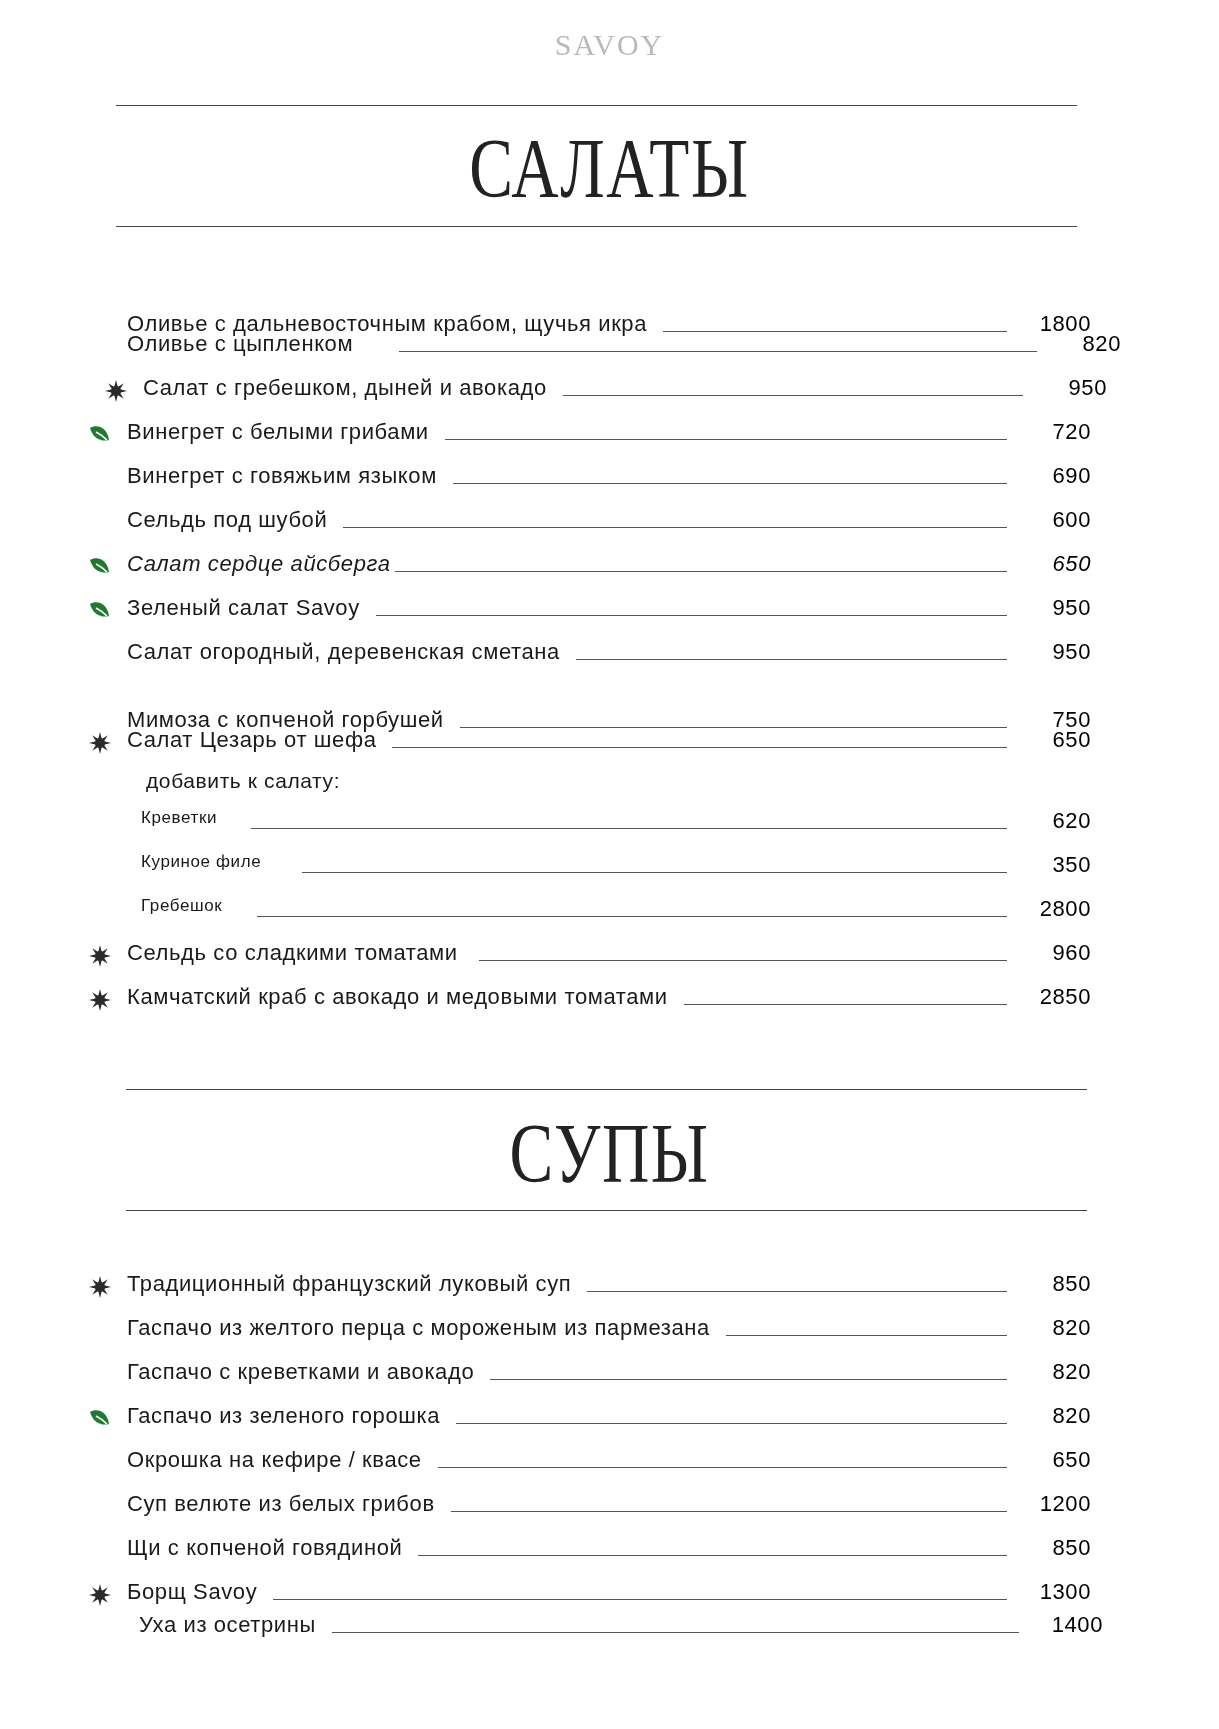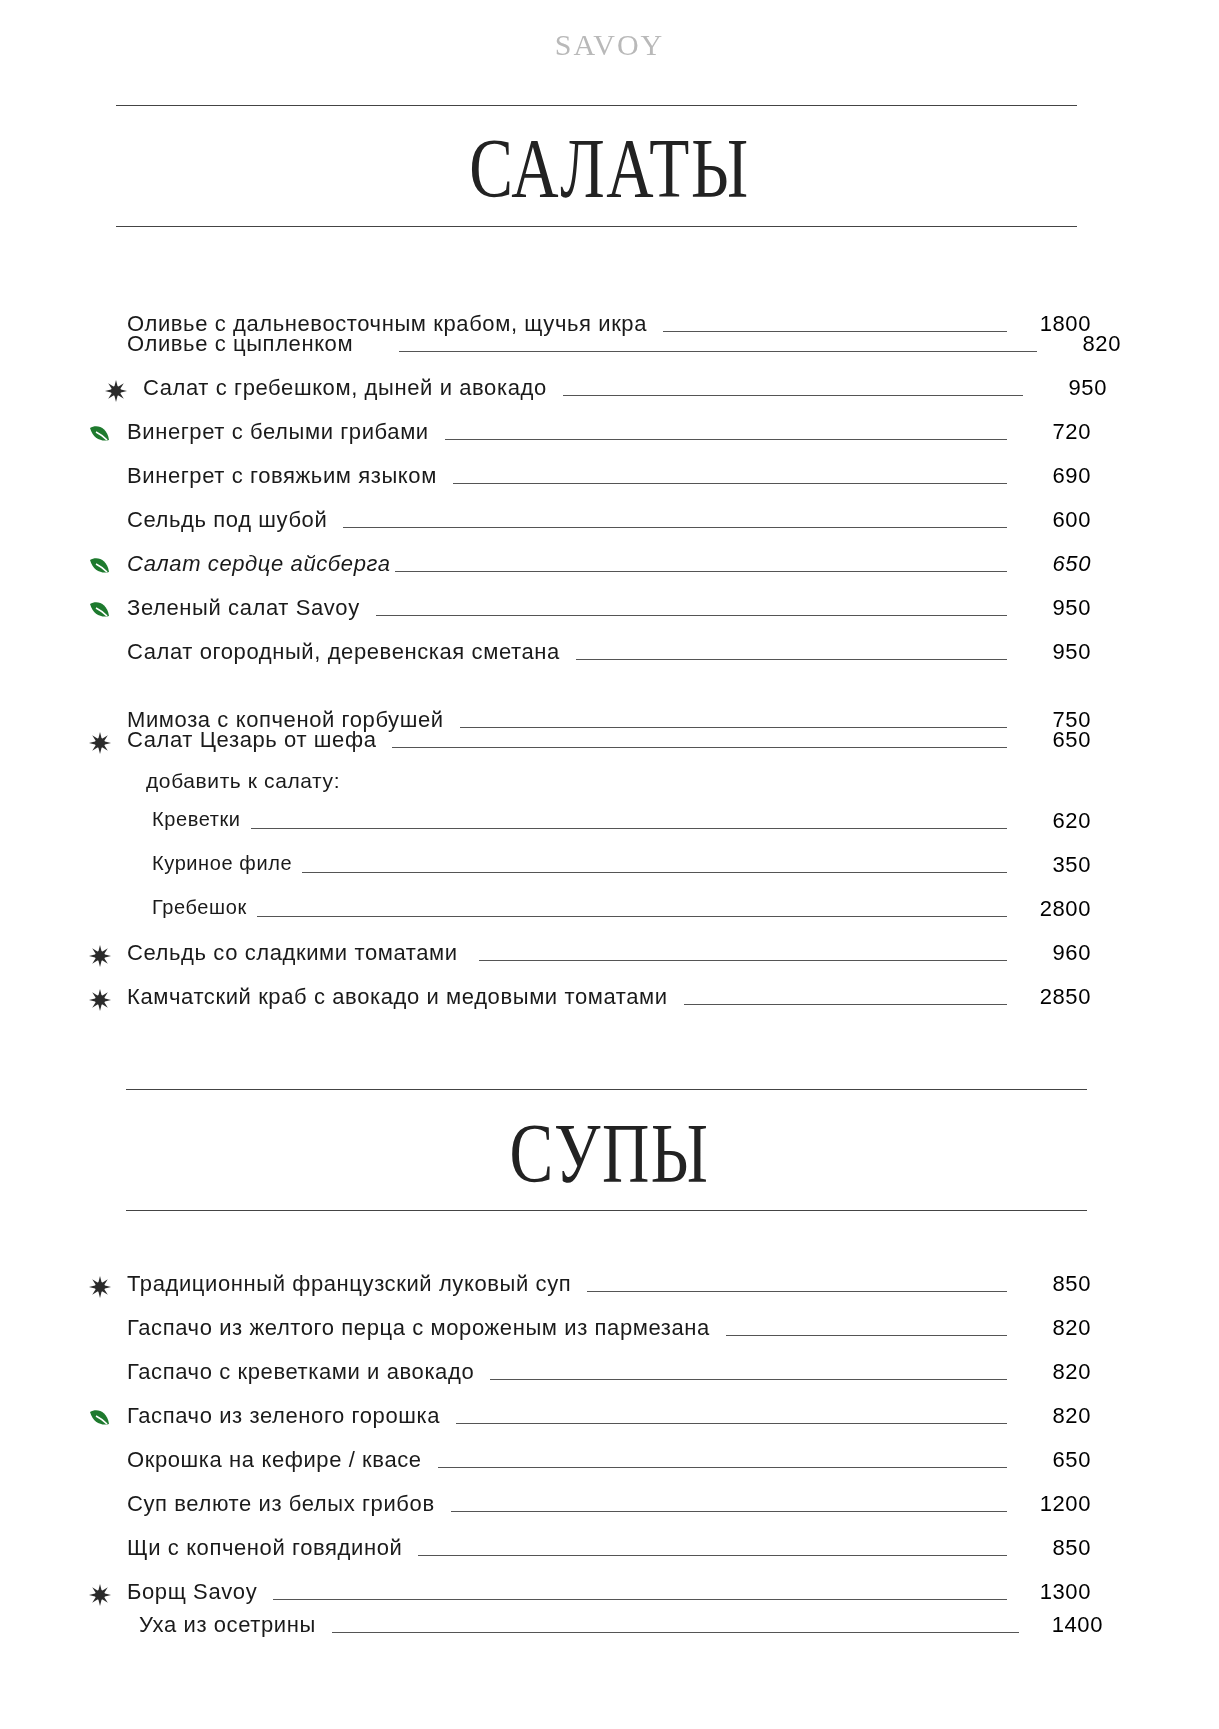--- a/index.html
+++ b/index.html
@@ -3,21 +3,21 @@
 <meta charset="utf-8">
 <style>
   html, body { margin: 0; padding: 0; background: #ffffff; }
   body { width: 1219px; height: 1729px; position: relative; overflow: hidden; font-family: "Liberation Sans", sans-serif; color: #1a1a1a; }
   .brand { position: absolute; top: 28px; left: 0; width: 1219px; text-align: center; font-family: "Liberation Serif", serif; font-size: 30px; letter-spacing: 2px; color: #b9b9b9; }
   .rule { position: absolute; height: 0; border-top: 1.5px solid #444; }
   .section-title { position: absolute; left: 0; width: 1219px; text-align: center; font-family: "Liberation Serif", serif; font-weight: normal; color: #222; font-size: 84px; line-height: 1; transform: scaleX(0.78); transform-origin: center; letter-spacing: 2px; }
   .row { position: absolute; left: 0; width: 1219px; height: 30px; }
   .row .marker { position: absolute; left: 88px; top: 4px; width: 24px; height: 24px; }
   .row .name { position: absolute; left: 127px; top: 0; font-size: 22px; letter-spacing: 0.6px; white-space: nowrap; color: #1a1a1a; }
-  .row.sub .name { left: 152px; font-size: 20px; }
+  .row.sub .name { left: 141px; font-size: 17px; }
   .row .price { position: absolute; right: 128px; top: 0; font-size: 22px; letter-spacing: 0.6px; text-align: right; color: #000000; }
   .row .leader { position: absolute; right: 212px; top: 20px; height: 0; border-top: 1.3px solid #555; }
   .addon-label { position: absolute; left: 146px; font-size: 21px; letter-spacing: 0.6px; color: #1a1a1a; }
   svg { display: block; }
 </style>
 </head>
 <body>
 
 <div class="brand">SAVOY</div>
 

